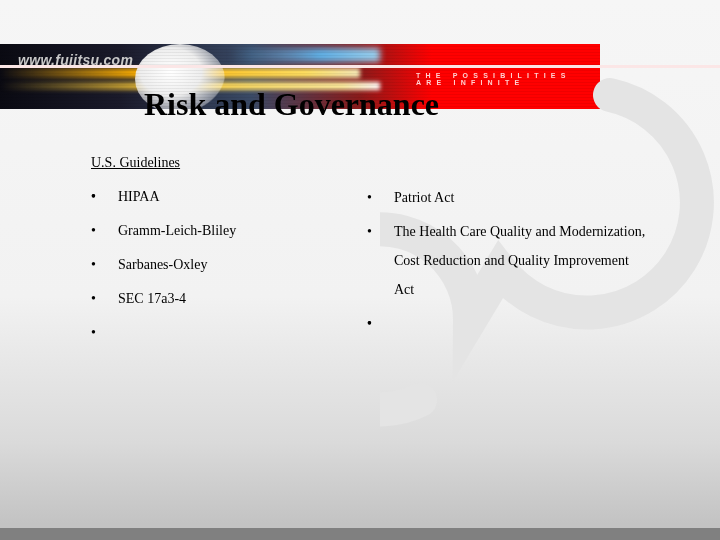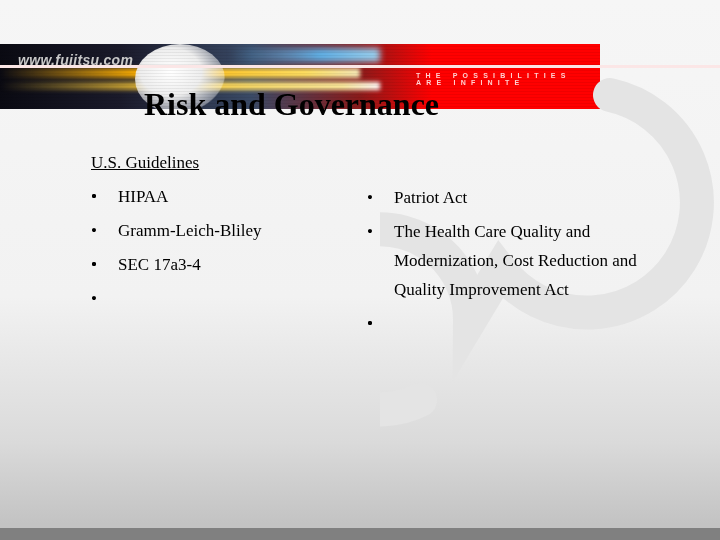--- a/index.html
+++ b/index.html
@@ -23,21 +23,21 @@
     .url { position: absolute; left: 18px; top: 8px; color: #c8c8c8; font-family: "Liberation Sans", sans-serif;
       font-weight: bold; font-style: italic; font-size: 14px; letter-spacing: 0.3px; }
     .tagline { position: absolute; left: 416px; top: 28px; color: #ffd0d0; font-family: "Liberation Sans", sans-serif;
       font-weight: bold; font-size: 7px; letter-spacing: 5.2px; }
     .brand { position: absolute; left: 628px; top: 19px; color: #ffffff; font-family: "Liberation Sans", sans-serif;
       font-size: 24px; font-weight: normal; letter-spacing: -0.5px; transform: scaleX(0.92); transform-origin: left; }
     .brand-infinity { position: absolute; left: 655px; top: 7px; width: 16px; height: 12px; }
     .header-edge { position: absolute; left: 0; top: 65px; width: 720px; height: 3px; background: #fbe6e6; }
     .watermark { position: absolute; left: 380px; top: 70px; width: 340px; height: 380px; }
     .title { position: absolute; left: 0; top: 86px; width: 583px; text-align: center; font-size: 32px; font-weight: bold; color: #000; }
-    .col { position: absolute; font-size: 17px; color: #000; line-height: 29px; }
+    .col { position: absolute; font-size: 14px; color: #000; line-height: 29px; }
     .col-left { left: 91px; top: 148px; width: 260px; }
     .col-right { left: 367px; top: 183px; width: 280px; }
     .heading { text-decoration: underline; }
     ul { list-style: none; margin: 0; padding: 0; }
     li { position: relative; padding-left: 27px; margin-top: 5px; line-height: 29px; }
     li .bullet { position: absolute; left: 0; top: 0; }
     .col-right li { margin-top: 5px; }
   </style>
 </head>
 <body>
@@ -65,21 +65,21 @@
   </svg>
 
   <div class="title">Risk and Governance</div>
 
   <div class="col col-left">
     <div class="heading">U.S. Guidelines</div>
     <ul>
       <li style="margin-top:0"><span class="bullet">•</span></li>
       <li><span class="bullet">•</span><span>HIPAA</span></li>
       <li><span class="bullet">•</span><span>Gramm-Leich-Bliley</span></li>
-      <li><span class="bullet">•</span></li>
+      <li><span class="bullet">•</span><span>Sarbanes-Oxley</span></li>
       <li><span class="bullet">•</span><span>SEC 17a3-4</span></li>
       <li><span class="bullet">•</span></li>
     </ul>
   </div>
 
   <div class="col col-right">
     <ul>
       <li style="margin-top:0"><span class="bullet">•</span><span>Patriot Act</span></li>
       <li><span class="bullet">•</span><span>The Health Care Quality and Modernization, Cost Reduction and Quality Improvement Act</span></li>
       <li><span class="bullet">•</span></li>

